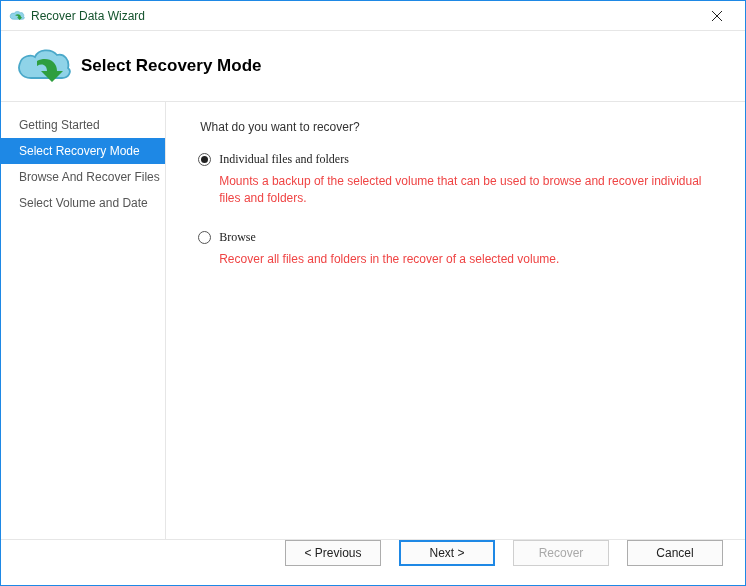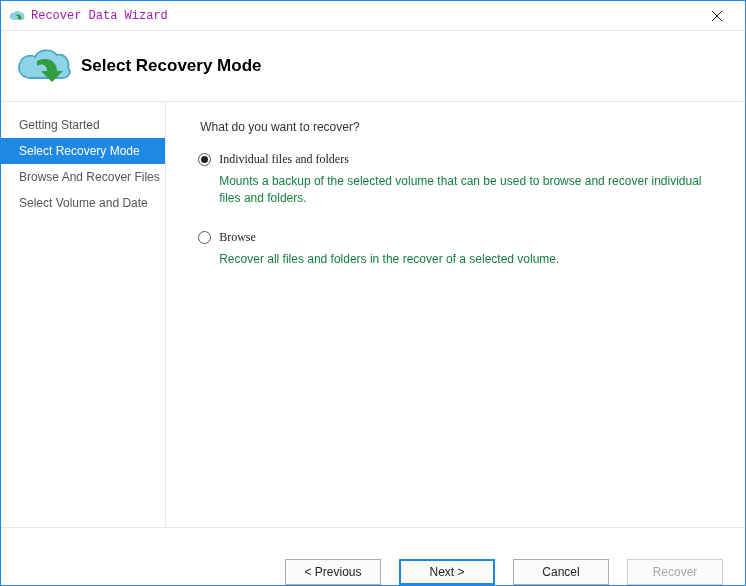--- a/index.html
+++ b/index.html
@@ -27,22 +27,21 @@
     border-bottom: 1px solid #e6e6e6;
     background: #fff;
   }
   .titlebar .tb-icon {
     width: 16px; height: 16px;
     margin-right: 6px;
     display: flex; align-items: center; justify-content: center;
   }
   .titlebar .tb-title {
     font-size: 12px;
-    color: #a21caf;
-    font-family: Liberation Mono, monospace;
+    color: #14532d;
   }
   .titlebar .tb-close {
     margin-left: auto;
     width: 40px; height: 28px;
     display: flex; align-items: center; justify-content: center;
     font-size: 14px;
     color: #222;
     cursor: pointer;
   }
 
@@ -126,30 +125,30 @@
     border-radius: 50%;
     top: 2px; left: 2px;
   }
   .option .opt-label {
     font-size: 12px;
     color: #222;
     cursor: pointer;
   }
   .option .opt-desc {
     font-size: 12px;
-    color: #15803d;
+    color: #ef4444;
     margin-left: 21px;
     line-height: 1.45;
   }
 
   .footer {
-    height: 58px;
+    height: 46px;
     border-top: 1px solid #e6e6e6;
     display: flex;
-    align-items: flex-end;
+    align-items: flex-start;
     justify-content: flex-end;
     padding-right: 22px;
     gap: 18px;
     background: #fff;
   }
   .btn {
     width: 96px;
     height: 26px;
     border: 1px solid #adadad;
     background: #fbfbfb;
@@ -225,17 +224,17 @@
           <span class="opt-label">Browse</span>
         </div>
         <div class="opt-desc">Recover all files and folders in the recover of a selected volume.</div>
       </div>
     </div>
   </div>
 
   <div class="footer">
     <div class="btn">&lt; Previous</div>
     <div class="btn primary">Next &gt;</div>
+    <div class="btn disabled">Recover</div>
     <div class="btn">Cancel</div>
-    <div class="btn disabled">Recover</div>
   </div>
 
 </div>
 
 </body></html>

